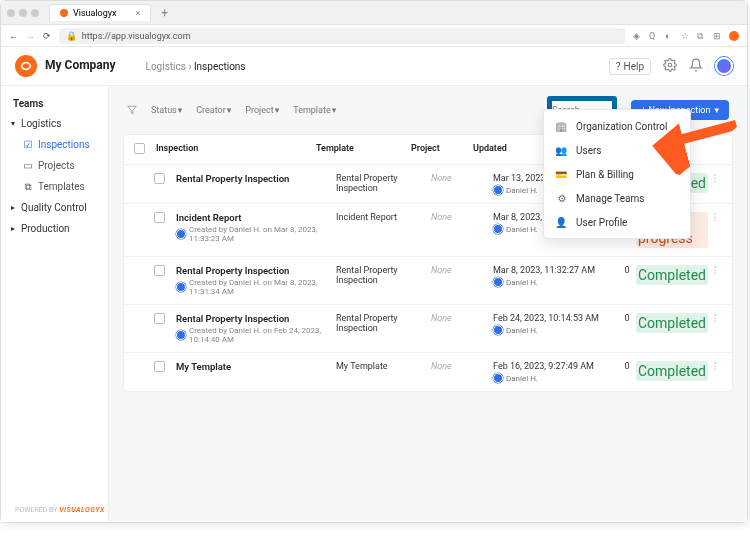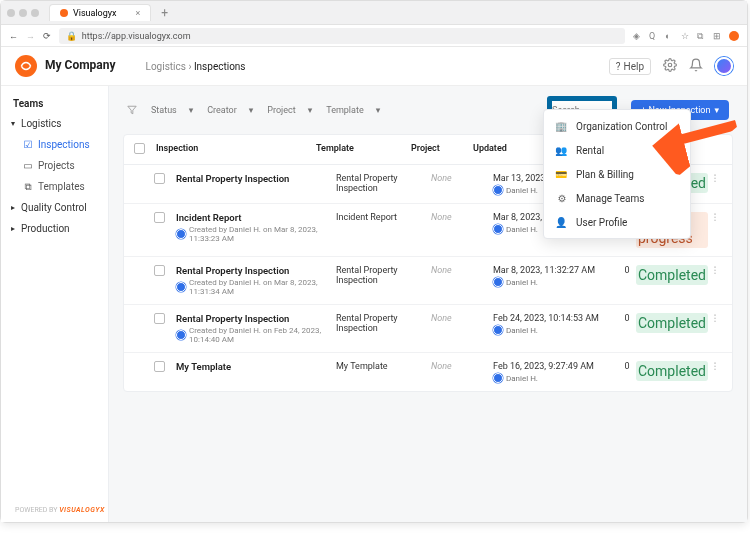--- a/index.html
+++ b/index.html
@@ -38,21 +38,21 @@
 .t-head .car{width:8px;margin-right:2px;font-size:8px;}
 .t-sub { padding:5px 10px 5px 22px; display:flex; align-items:center; gap:5px; color:#555; cursor:pointer;}
 .t-sub.active{color:#2f6fe8;}
 .t-sub .ic{width:10px;height:10px;display:flex;align-items:center;justify-content:center}
 .side-foot{position:absolute;bottom:8px;left:14px;font-size:7px;color:#bbb;}
 .side-foot b{color:#fb6818;font-style:italic;font-weight:600;letter-spacing:.5px}
 
 
 .main { flex:1; padding:0 14px 10px; overflow:auto; background:#f6f7f8;}
 .filters { display:flex; align-items:center; gap:14px; padding:10px 4px; position:relative;}
-.filters .f { font-size:9px; color:#777; display:flex; align-items:center; gap:12px; cursor:pointer;}
+.filters .f { font-size:9px; color:#777; display:flex; align-items:center; gap:1px; cursor:pointer;}
 .filters .funnel{color:#999}
 .srch{margin-left:auto;font-size:9px;color:#aaa;background:#fff;border:5px solid #0369a1;padding:4px 0;border-radius:3px;width:70px;}
 .new-btn{background:#2f6fe8;color:#fff;font-size:9px;padding:5px 10px;border-radius:4px;display:flex;align-items:center;gap:4px;cursor:pointer;}
 .card { background:#fff; border:1px solid #eceef1; border-radius:4px; }
 .th-row { display:flex; padding:8px 10px; border-bottom:1px solid #eceef1; font-size:9px; color:#222; font-weight:600;}
 .cell-chk{width:22px;}
 .cell-ins{width:160px;}
 .cell-tpl{width:95px;}
 .cell-prj{width:62px;}
 .cell-upd{width:125px;}
@@ -148,21 +148,21 @@
       </div>
     </div>
 
     <div class="menu" id="menu">
         <div class="menu-item">
           <span class="mi-ico">🏢</span>
           <span>Organization Control</span>
         </div>
         <div class="menu-item">
           <span class="mi-ico">👥</span>
-          <span>Rental</span>
+          <span>Users</span>
         </div>
         <div class="menu-item">
           <span class="mi-ico">💳</span>
           <span>Plan &amp; Billing</span>
         </div>
         <div class="menu-item">
           <span class="mi-ico">⚙</span>
           <span>Manage Teams</span>
         </div>
         <div class="menu-item">

